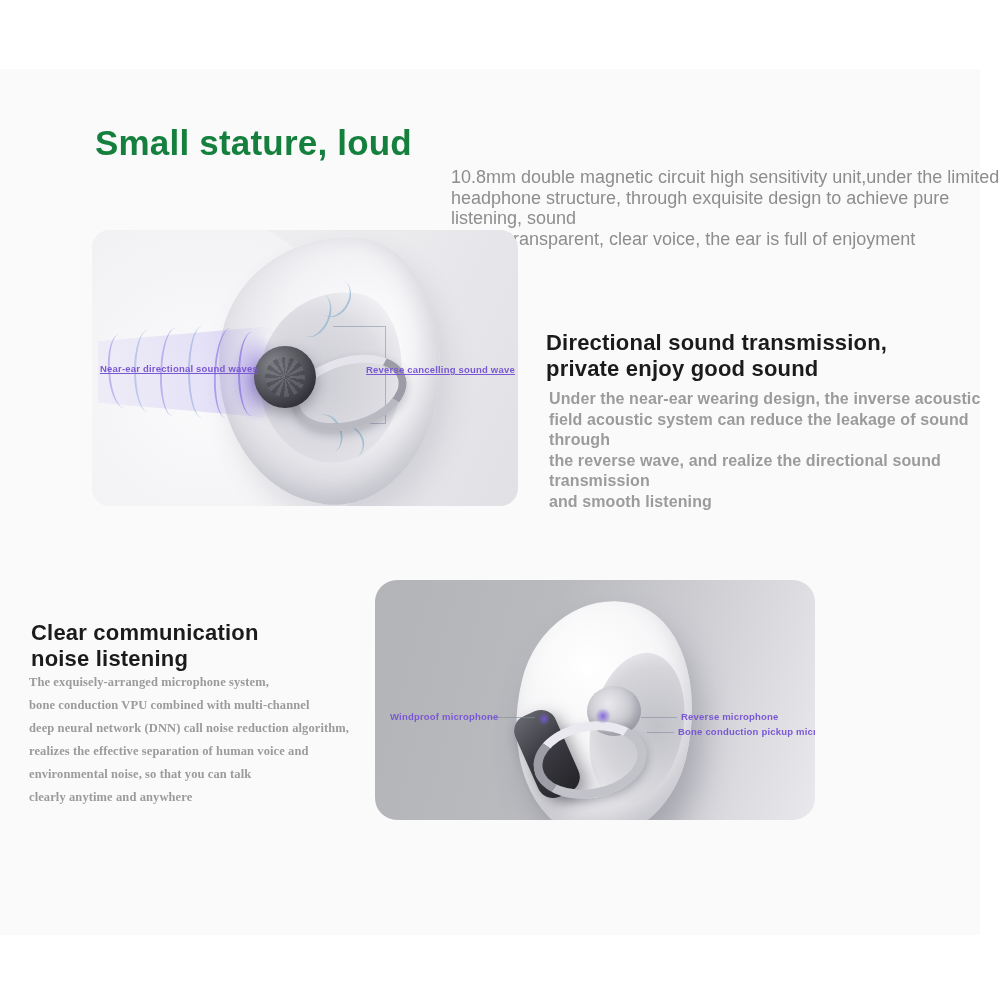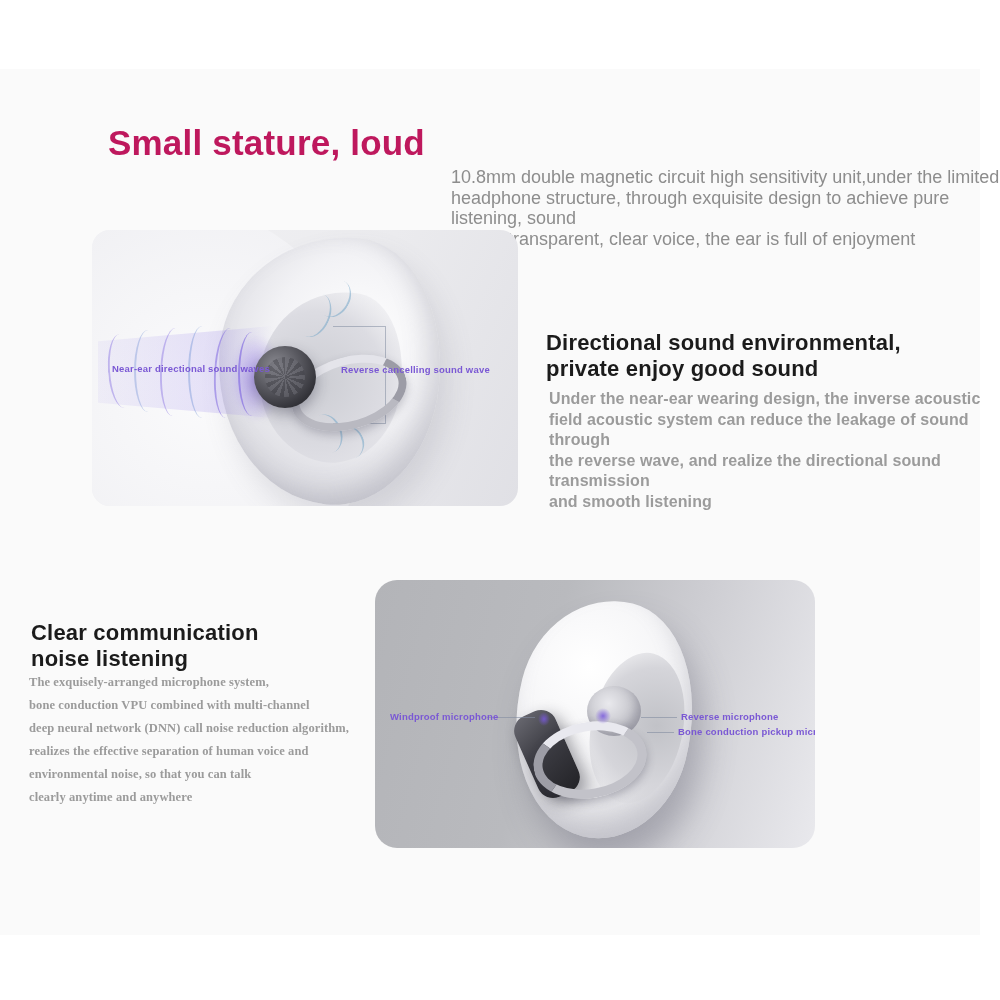--- a/index.html
+++ b/index.html
@@ -4,21 +4,21 @@
 <style>
   html,body{margin:0;padding:0;}
   body{
     width:1000px;height:1000px;position:relative;background:#ffffff;
     font-family:"Liberation Sans","DejaVu Sans",sans-serif;overflow:hidden;
   }
   .content-bg{position:absolute;left:0;top:69px;width:980px;height:866px;background:#fafafa;}
 
   
   .hero-title{
-    position:absolute;left:108px;top:100px;font-size:35px;font-weight:700;color:#be185d;
+    position:absolute;left:95px;top:100px;font-size:35px;font-weight:700;color:#15803d;
     letter-spacing:.2px;white-space:pre-line;
   }
   .hero-desc{
     position:absolute;left:443px;top:149px;font-size:18px;line-height:20.5px;color:#8d8d8d;
     white-space:pre-line;
     margin-left:8px;
   }
   .sec-heading{
     position:absolute;font-size:22px;font-weight:700;color:#1b1b1b;line-height:1.16;
     white-space:pre-line;letter-spacing:.2px;
@@ -32,21 +32,21 @@
   #noise-heading{left:31px;top:602px;}
   #noise-body{left:29px;top:658px;line-height:23px;font-size:12.5px;font-family:Liberation Serif, serif;}
 
   
   .panel{position:absolute;overflow:hidden;}
   #panel1{
     left:92px;top:230px;width:426px;height:276px;border-radius:18px;
     background:linear-gradient(115deg,#f2f2f4 0%,#ebebee 55%,#e0e0e5 100%);
   }
   #panel2{
-    left:375px;top:580px;width:440px;height:268px;border-radius:22px;
+    left:375px;top:580px;width:440px;height:240px;border-radius:22px;
     background:linear-gradient(105deg,#b3b4b8 0%,#b9babe 38%,#cdcdd2 65%,#e9e9ed 100%);
   }
 
   
   .p1-head{position:absolute;left:-150px;top:-30px;width:430px;height:420px;border-radius:50%;
     background:radial-gradient(circle at 62% 45%,#fbfbfc 0%,#f1f1f4 55%,rgba(228,228,233,0) 100%);}
   .p1-ear{position:absolute;left:126px;top:6px;width:222px;height:268px;
     border-radius:58% 42% 45% 55% / 45% 52% 48% 55%;transform:rotate(6deg);
     background:radial-gradient(circle at 62% 38%,#ffffff 0%,#f2f2f5 40%,#dadae0 75%,#c9c9d0 100%);
     box-shadow:inset -12px -10px 24px rgba(120,120,135,.25),10px 16px 28px rgba(100,100,120,.16);}
@@ -75,22 +75,22 @@
     box-shadow:0 6px 14px rgba(40,40,60,.35);z-index:3;}
   .p1-bud-face{position:absolute;left:173px;top:127px;width:40px;height:40px;border-radius:50%;z-index:4;
     background:repeating-conic-gradient(from 0deg,#6c6c74 0deg 14deg,#45454c 14deg 28deg);opacity:.55;}
   .p1-ring{position:absolute;left:198px;top:127px;width:102px;height:56px;border-radius:50%;z-index:2;
     border:8px solid #b9b9c1;border-top-color:#e4e4ea;border-right-color:#9c9ca6;transform:rotate(-16deg);
     box-shadow:0 4px 8px rgba(60,60,80,.25);}
   .callout-bracket{position:absolute;left:241px;top:96px;width:52px;height:96px;
     border-top:1px solid rgba(130,140,160,.55);border-right:1px solid rgba(130,140,160,.55);
     border-bottom:1px solid rgba(130,140,160,.55);}
   .panel-label{position:absolute;font-size:9.5px;font-weight:700;color:#7a58d4;letter-spacing:.2px;white-space:nowrap;z-index:6;}
-  #p1-label-left{left:20px;top:133px;}
-  #p1-label-right{left:249px;top:134px;}
+  #p1-label-left{left:8px;top:133px;text-decoration:underline;}
+  #p1-label-right{left:274px;top:134px;text-decoration:underline;}
 
   
   .p2-ear{position:absolute;left:140px;top:20px;width:178px;height:238px;
     border-radius:50% 50% 46% 54% / 42% 58% 42% 58%;transform:rotate(14deg);
     background:radial-gradient(circle at 35% 30%,#ffffff 0%,#f4f4f6 45%,#dedee2 80%,#cfcfd4 100%);
     box-shadow:16px 20px 32px rgba(90,90,105,.35),inset -10px -14px 22px rgba(140,140,155,.28);}
   .p2-ear-fold{position:absolute;left:216px;top:72px;width:92px;height:152px;
     border-radius:50% 60% 50% 60%;transform:rotate(16deg);
     background:radial-gradient(circle at 70% 45%,#c1c2c7 0%,#d5d5da 55%,rgba(230,230,235,0) 88%);}
   .p2-device{position:absolute;left:150px;top:130px;width:44px;height:88px;border-radius:16px;
@@ -142,21 +142,21 @@
   <div class="arc a4"></div>
   <div class="p1-glow"></div>
   <div class="p1-ring"></div>
   <div class="p1-bud"></div>
   <div class="p1-bud-face"></div>
   <div class="callout-bracket"></div>
   <span class="panel-label" id="p1-label-left">Near-ear directional sound waves</span>
   <span class="panel-label" id="p1-label-right">Reverse cancelling sound wave</span>
 </div>
 
-<h2 class="sec-heading" id="dir-heading">Directional sound environmental,
+<h2 class="sec-heading" id="dir-heading">Directional sound transmission,
 private enjoy good sound</h2>
 <p class="sec-body" id="dir-body">Under the near-ear wearing design, the inverse acoustic
 field acoustic system can reduce the leakage of sound through
 the reverse wave, and realize the directional sound transmission
 and smooth listening</p>
 
 <h2 class="sec-heading" id="noise-heading">Clear communication
 noise listening</h2>
 <p class="sec-body" id="noise-body">The exquisely-arranged microphone system,
 bone conduction VPU combined with multi-channel

